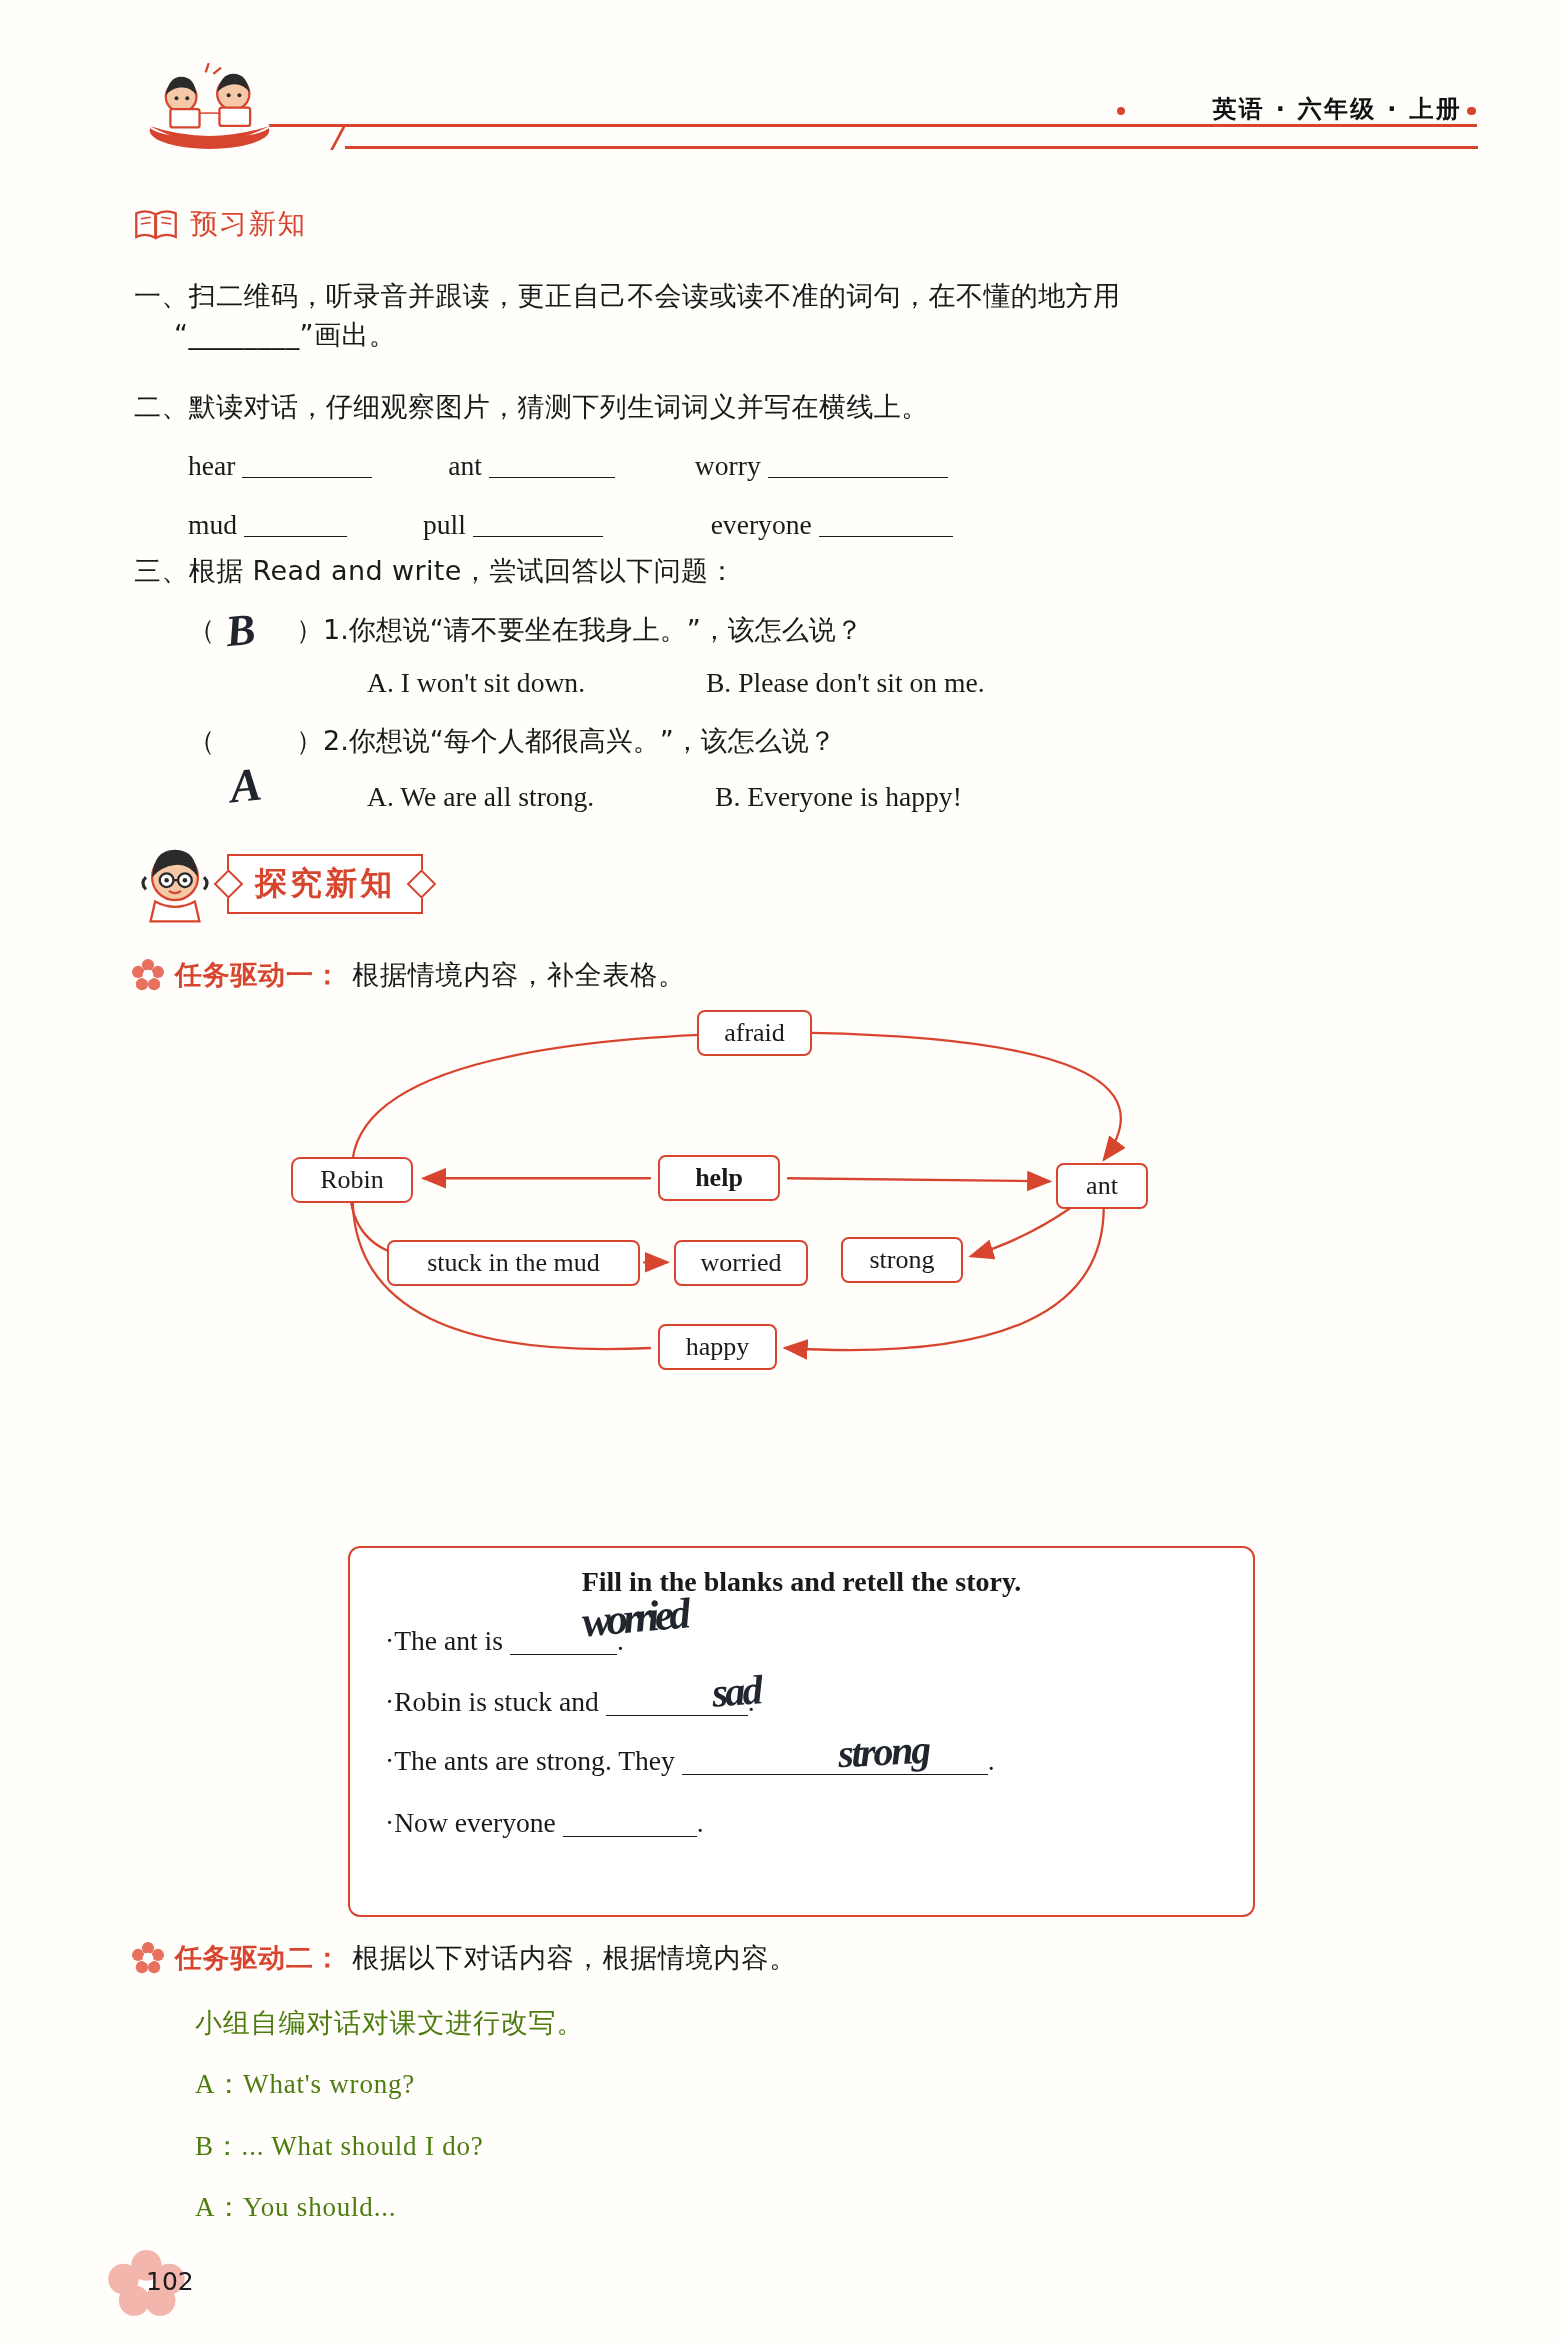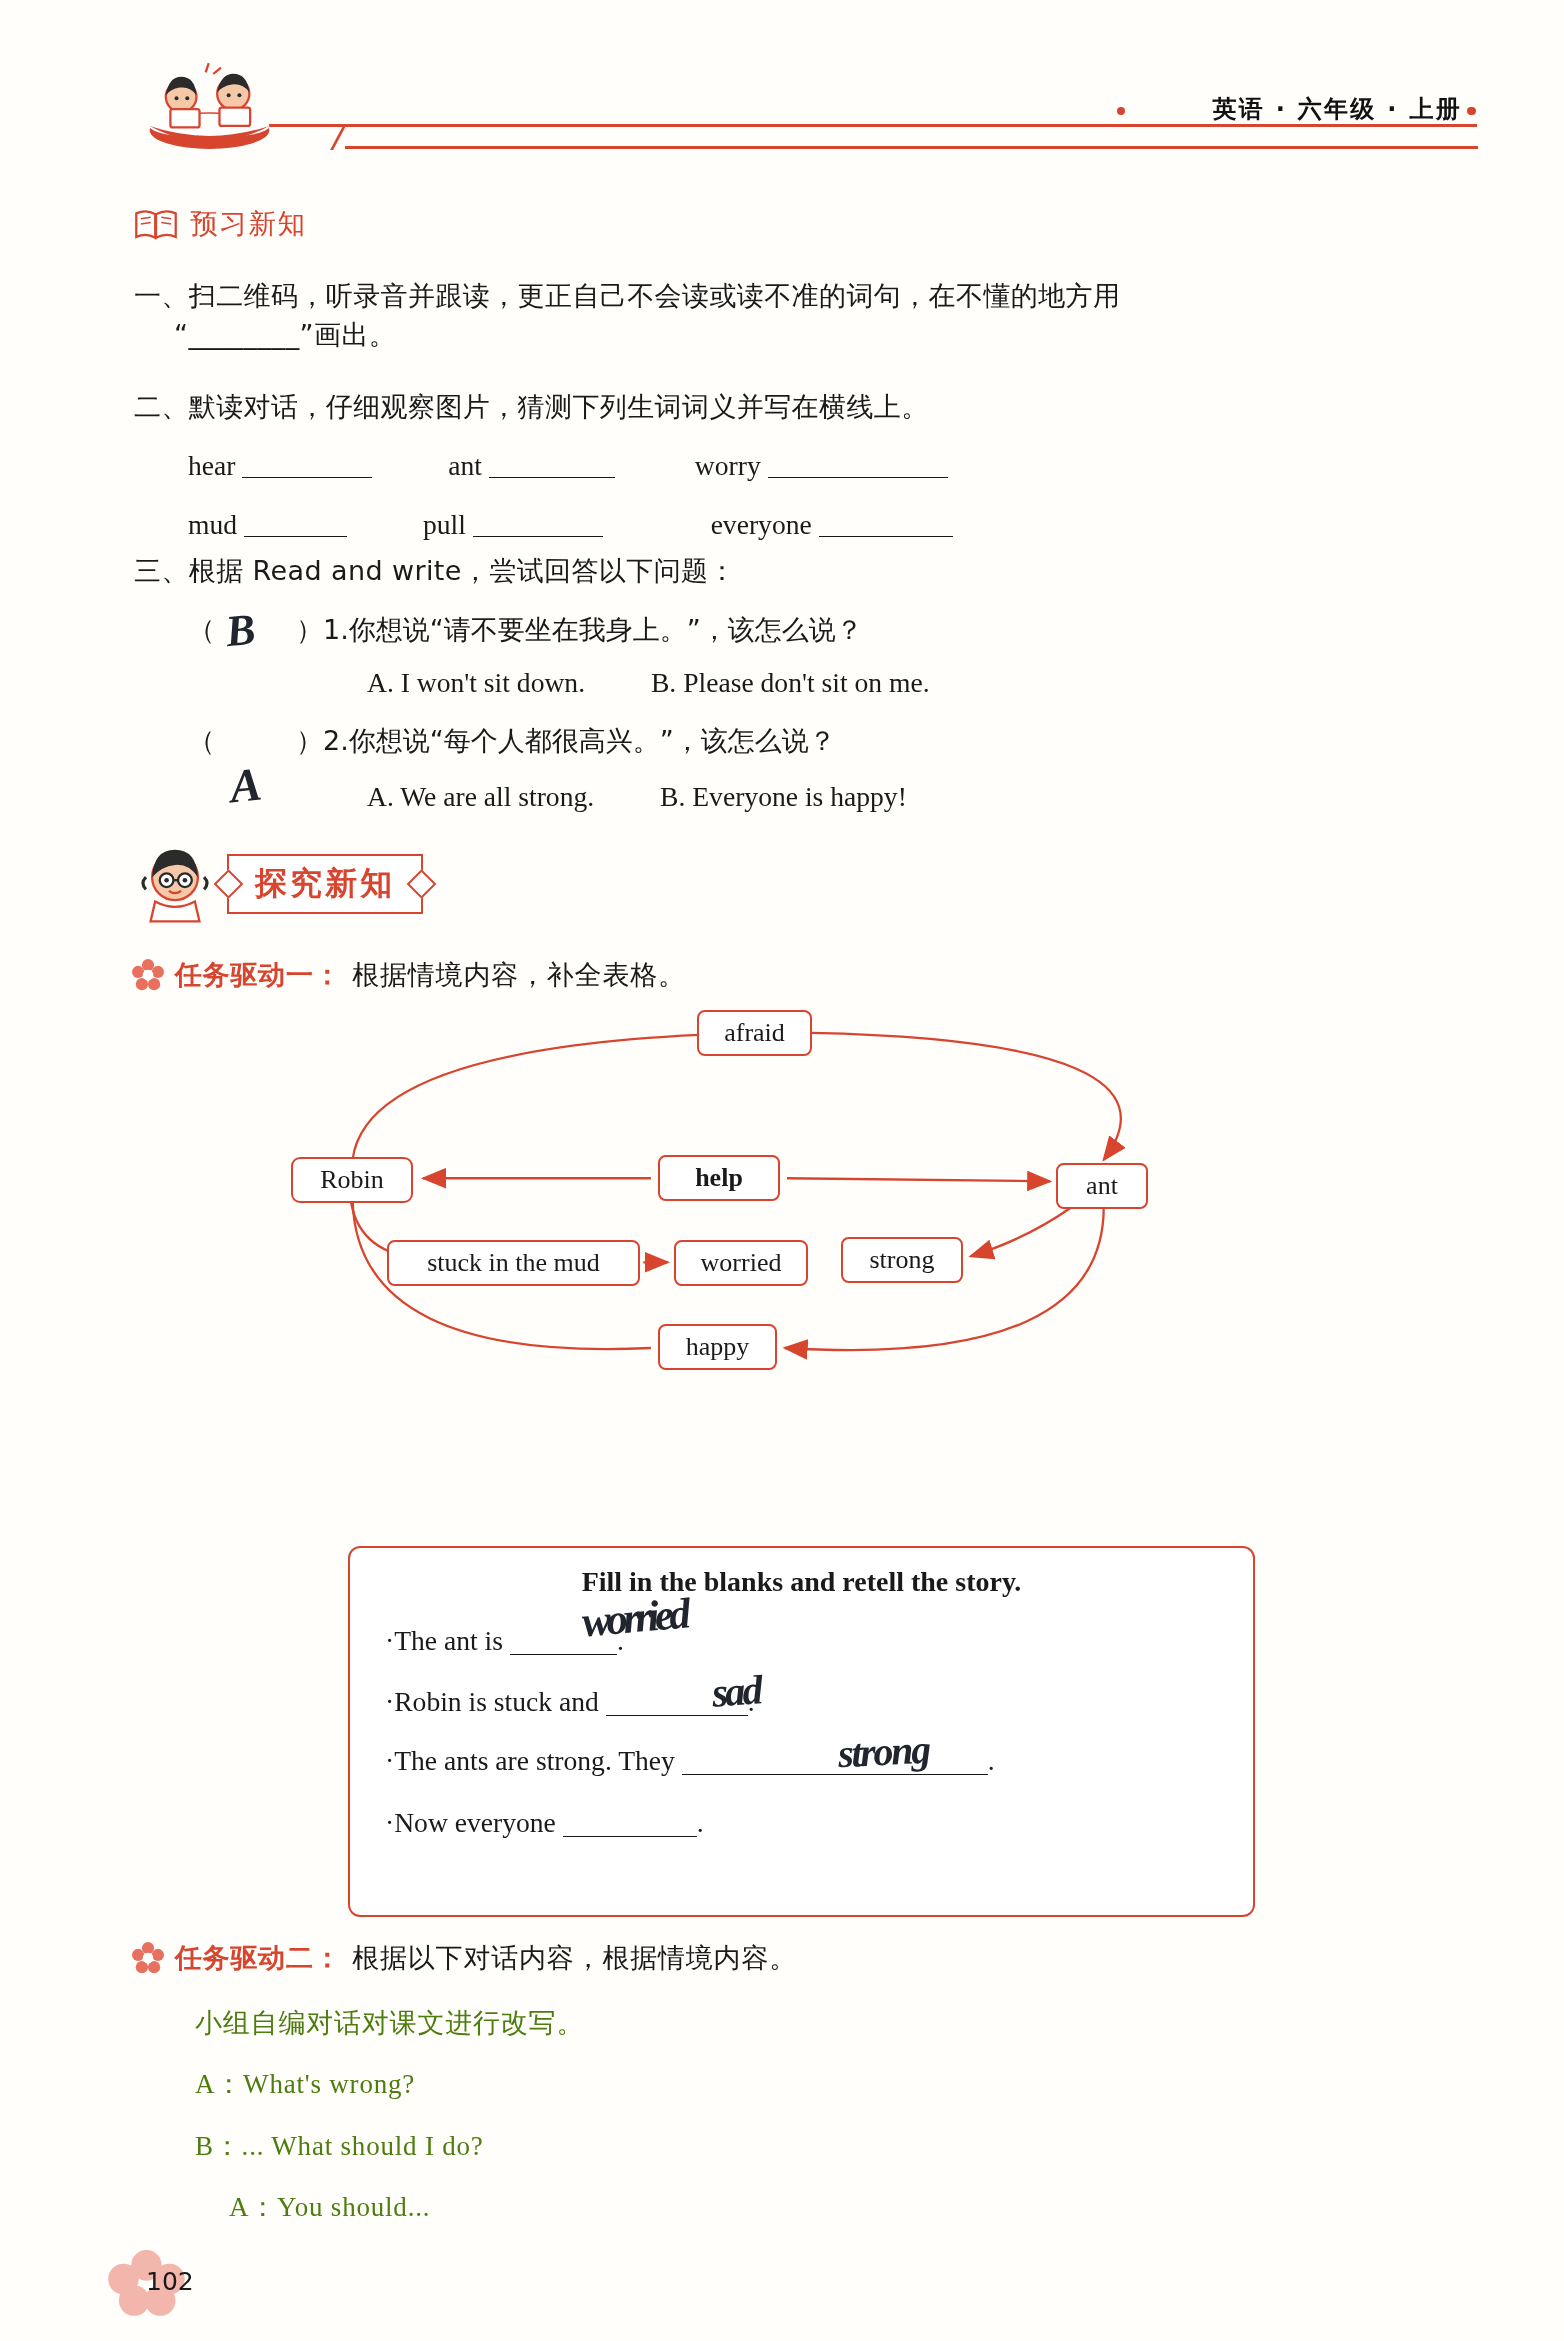--- a/index.html
+++ b/index.html
@@ -138,21 +138,21 @@
   .choice-line {
     position: absolute;
     font-family: "Liberation Serif", serif;
     font-size: 27.6px;
     color: #1a1a1a;
   }
   .c1 { left: 188px; top: 612px; }
   .c1o { left: 367px; top: 667px; }
   .c2 { left: 188px; top: 723px; }
   .c2o { left: 367px; top: 781px; }
-  .opt-b { display: inline-block; margin-left: 59px; }
+  .opt-b { display: inline-block; margin-left: 114px; }
 
   .handwrite {
     position: absolute;
     font-family: "Liberation Serif", serif;
     color: #20252e;
     transform: rotate(-6deg);
   }
   .hw-b {
     left: 226px; top: 605px;
     font-size: 44px;
@@ -289,21 +289,21 @@
   .dlg {
     position: absolute;
     font-family: "DejaVu Sans", sans-serif;
     font-size: 27px;
     color: #4d7c0f;
     letter-spacing: 0.8px;
   }
   .d0 { left: 195px; top: 2005px; }
   .d1 { left: 195px; top: 2066px; font-family: "Liberation Serif", serif; }
   .d2 { left: 195px; top: 2128px; font-family: "Liberation Serif", serif; }
-  .d3 { left: 195px; top: 2189px; font-family: "Liberation Serif", serif; margin-left: 34px; }
+  .d3 { left: 195px; top: 2189px; font-family: "Liberation Serif", serif; }
 
   
   .footer { position: absolute; left: 99px; top: 2250px; width: 153px; height: 69px; }
   .pagenum {
     position: absolute;
     left: 47px;
     top: 17px;
     font-family: "DejaVu Sans", sans-serif;
     font-size: 25px;
     color: #1a1a1a;

